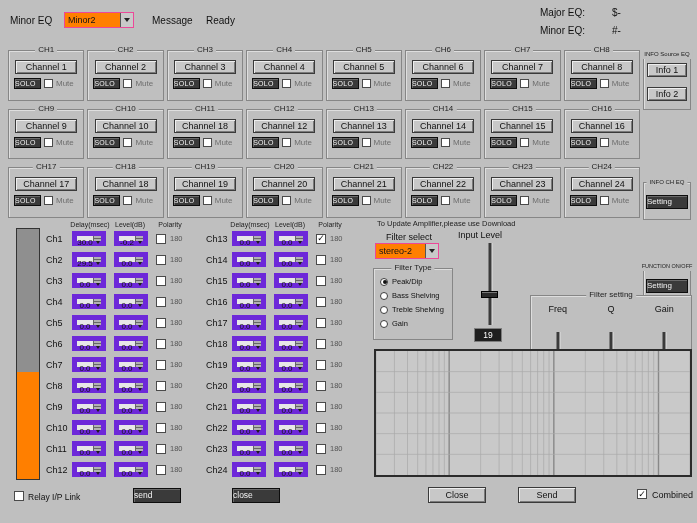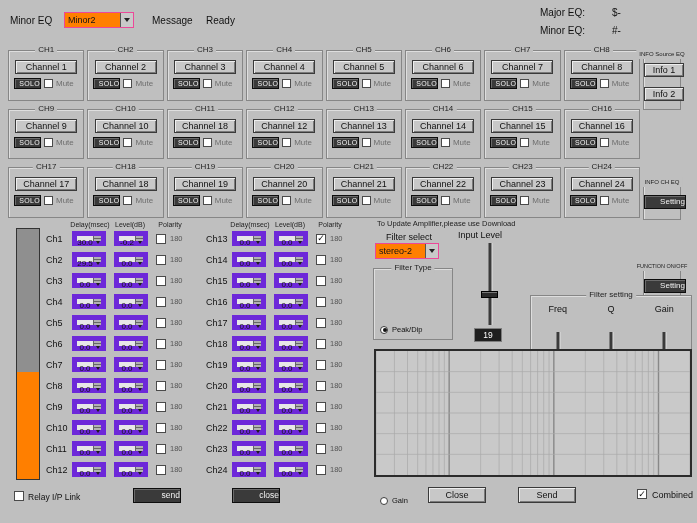--- a/index.html
+++ b/index.html
@@ -4,21 +4,21 @@
 <style>
   *{margin:0;padding:0;box-sizing:border-box;font-family:"Liberation Sans",sans-serif;}
   html,body{width:697px;height:523px;}
   body{position:relative;background:#bfbfbf;overflow:hidden;color:#111;}
   .abs{position:absolute;}
   .lbl{font-size:10px;color:#111;white-space:nowrap;}
   
   .btn-light{background:#c8c8c8;border:1px solid #3a3a3a;box-shadow:inset 1px 1px 0 #eee, inset -1px -1px 0 #7a7a7a;
              font-size:9px;color:#111;text-align:center;cursor:pointer;white-space:nowrap;}
   .btn-dark{background:#3a3a3a;border:1px solid #0d0d0d;box-shadow:inset 1px 1px 0 #6a6a6a;color:#f2f2f2;
-            font-size:8px;text-align:right;cursor:pointer;white-space:nowrap;}
+            font-size:8px;text-align:left;cursor:pointer;white-space:nowrap;}
   
   .fieldset{border:1px solid #868686;box-shadow:inset 1px 1px 0 #dedede;position:relative;background:#bfbfbf;}
   .legend{position:absolute;top:-6px;left:50%;transform:translateX(-50%);background:#bfbfbf;padding:0 3px;
           font-size:8px;color:#222;white-space:nowrap;line-height:10px;}
   
   #channel-grid{left:8px;top:50px;width:632px;height:168px;display:grid;
                 grid-template-columns:repeat(8,1fr);grid-template-rows:repeat(3,1fr);column-gap:3px;row-gap:8px;}
   .ch-group{position:relative;border:1px solid #868686;box-shadow:inset 1px 1px 0 #dedede;
             display:flex;flex-direction:column;align-items:center;padding-top:8px;}
   .ch-btn{width:62px;height:14px;line-height:12px;margin-top:1px;}
@@ -56,31 +56,31 @@
   .delay-row{display:flex;align-items:center;height:15px;margin-bottom:6px;}
   .dr-ch{width:26px;font-size:9px;color:#111;}
   .delay-row .spin + .spin{margin-left:8px;}
   .dr-cb{margin-left:8px;}
   .dr-phase{margin-left:4px;font-size:7.5px;color:#555;}
   
   #meter{left:16px;top:228px;width:24px;height:252px;border:1px solid #333;display:flex;flex-direction:column;}
   .meter-gray{height:57%;background:#8f8f8f;}
   .meter-orange{flex:1;background:var(--orange,#ff7f00);}
   
-  .side-panel{left:643px;width:38px;}
+  .side-panel{left:643px;width:48px;}
   .side-btn-light{width:40px;height:14px;line-height:12px;margin:0 auto;}
   .side-btn-dark{width:42px;height:14px;line-height:12px;margin:0 auto;font-size:8px;}
   
   #filter-section{left:370px;top:216px;width:326px;height:268px;}
   .note{left:7px;top:3px;font-size:7.5px;color:#222;white-space:nowrap;}
   .fsel-lbl{left:16px;top:16px;font-size:9px;}
   #filter-dd{left:5px;top:27px;width:64px;}
   #filter-type-box{left:3px;top:52px;width:80px;height:72px;}
   #filter-type-options{padding:8px 5px 0 6px;}
-  .ft-opt{display:flex;align-items:center;gap:4px;margin-bottom:5px;cursor:pointer;margin-top:48px;}
+  .ft-opt{display:flex;align-items:center;gap:4px;margin-bottom:5px;cursor:pointer;}
   .ft-lbl{font-size:7.5px;color:#111;white-space:nowrap;}
   .il-lbl{left:88px;top:14px;font-size:9px;}
   #input-slider{left:110px;top:27px;width:20px;height:82px;}
   .vtrack{position:absolute;left:50%;transform:translateX(-50%);top:0;bottom:0;width:3px;background:#3a3a3a;box-shadow:1px 0 0 #e2e2e2;}
   .vhandle{position:absolute;left:1px;width:17px;height:7px;background:#2b2b2b;border:1px solid #000;box-shadow:inset 0 1px 0 #777;cursor:pointer;}
   .val-dark{background:#1f1f1f;color:#fff;border:1px solid #7d7d7d;font-size:8.5px;line-height:12px;text-align:center;}
   #input-level-value{left:104px;top:112px;width:28px;height:14px;}
   #filter-setting-box{left:160px;top:7px;width:162px;height:120px;}
   #fs-cols{display:flex;justify-content:space-around;padding-top:8px;height:100%;}
   .fs-col{display:flex;flex-direction:column;align-items:center;width:46px;}

